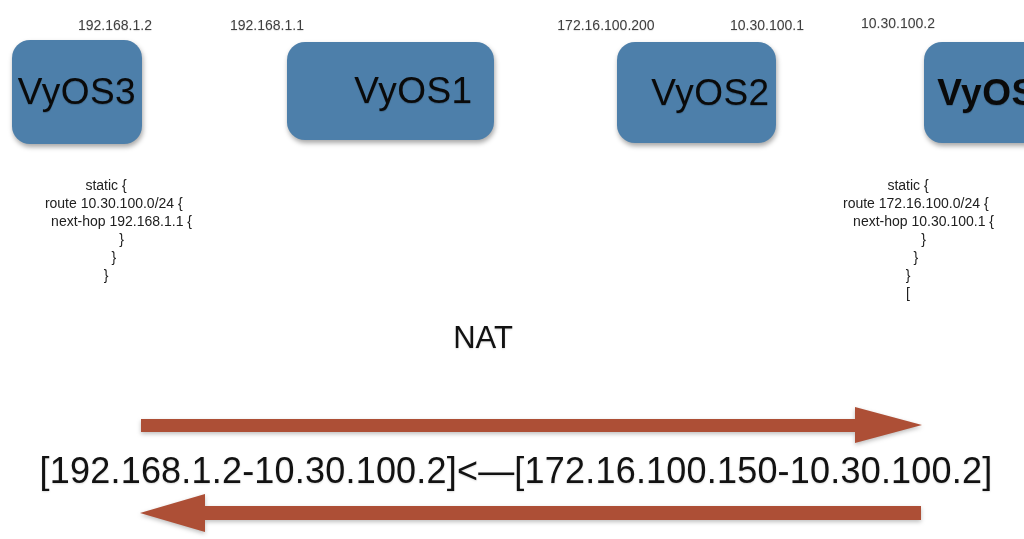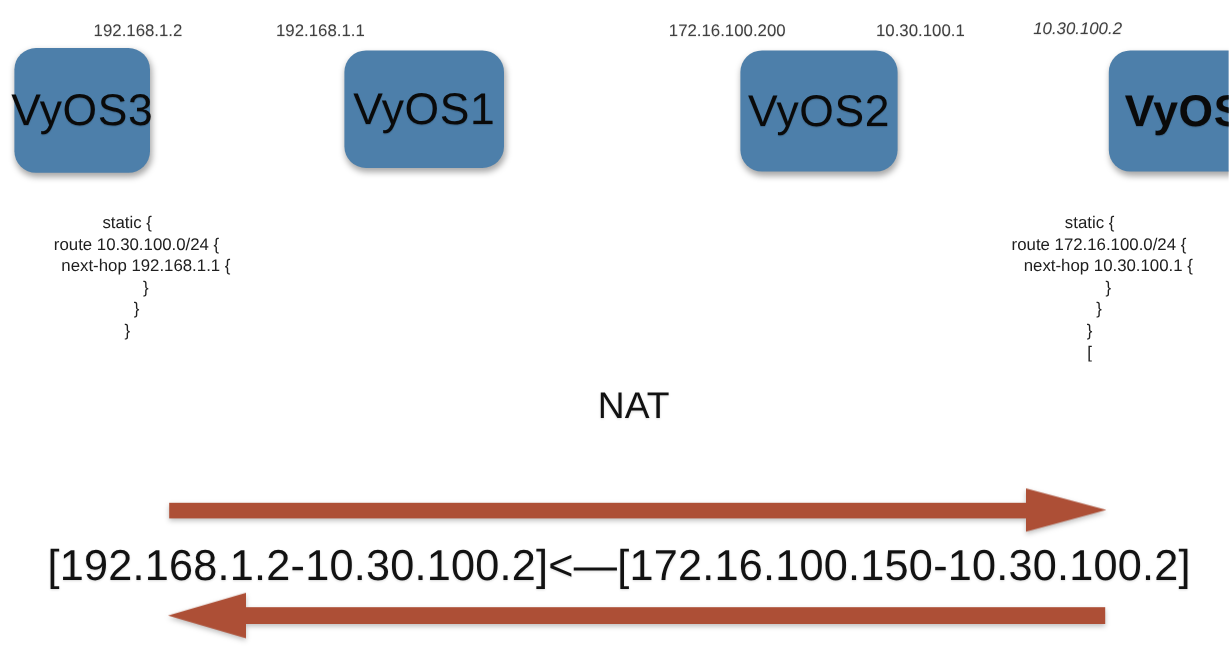--- a/index.html
+++ b/index.html
@@ -91,50 +91,50 @@
 </style>
 </head>
 <body>
 
 <div class="canvas">
 
   <div class="ip-label" style="left:115px; top:13px;">192.168.1.2</div>
   <div class="ip-label" style="left:267px; top:13px;">192.168.1.1</div>
   <div class="ip-label" style="left:606px; top:13px;">172.16.100.200</div>
   <div class="ip-label" style="left:754px; top:13px;margin-left:13px;">10.30.100.1</div>
-  <div class="ip-label" style="left:898px; top:11px;font-style:italic;">10.30.100.2</div>
+  <div class="ip-label" style="left:898px; top:11px;">10.30.100.2</div>
 
-  <div class="node" style="left:12px; top:40px; width:113px; height:104px;">
+  <div class="node" style="left:12px; top:40px; width:130px; height:104px;">
     <span class="node-label">VyOS3</span>
   </div>
-  <div class="node" style="left:287px; top:42px; width:133px; height:98px;">
+  <div class="node" style="left:287px; top:42px; width:161px; height:98px;padding-left:46px;">
     <span class="node-label">VyOS1</span>
   </div>
-  <div class="node" style="left:617px; top:42px; width:131px; height:101px;">
+  <div class="node" style="left:617px; top:42px; width:131px; height:101px;padding-left:28px;">
     <span class="node-label">VyOS2</span>
   </div>
   <div class="node" style="left:924px; top:42px; width:147px; height:101px;font-weight:bold;">
     <span class="node-label">VyOS4</span>
   </div>
 
   <div class="config" style="left:20px; top:176px;">static {
     route 10.30.100.0/24 {
         next-hop 192.168.1.1 {
         }
     }
 }</div>
   <div class="config" style="left:822px; top:176px;">static {
     route 172.16.100.0/24 {
         next-hop 10.30.100.1 {
         }
     }
 }
 [</div>
 
-  <div class="nat-title" style="left:483px; top:320px;margin-left:45px;">NAT</div>
+  <div class="nat-title" style="left:483px; top:320px;">NAT</div>
 
 
   <div class="arrow">
     <div class="arrow-body" style="left:141px; top:419px; width:714px; height:13px;"></div>
     <div class="arrow-head right" style="left:855px; top:407px;"></div>
   </div>
 
   <div class="nat-line" style="left:516px; top:450px;">[192.168.1.2-10.30.100.2]&lt;—[172.16.100.150-10.30.100.2]</div>
 
   <div class="arrow">

